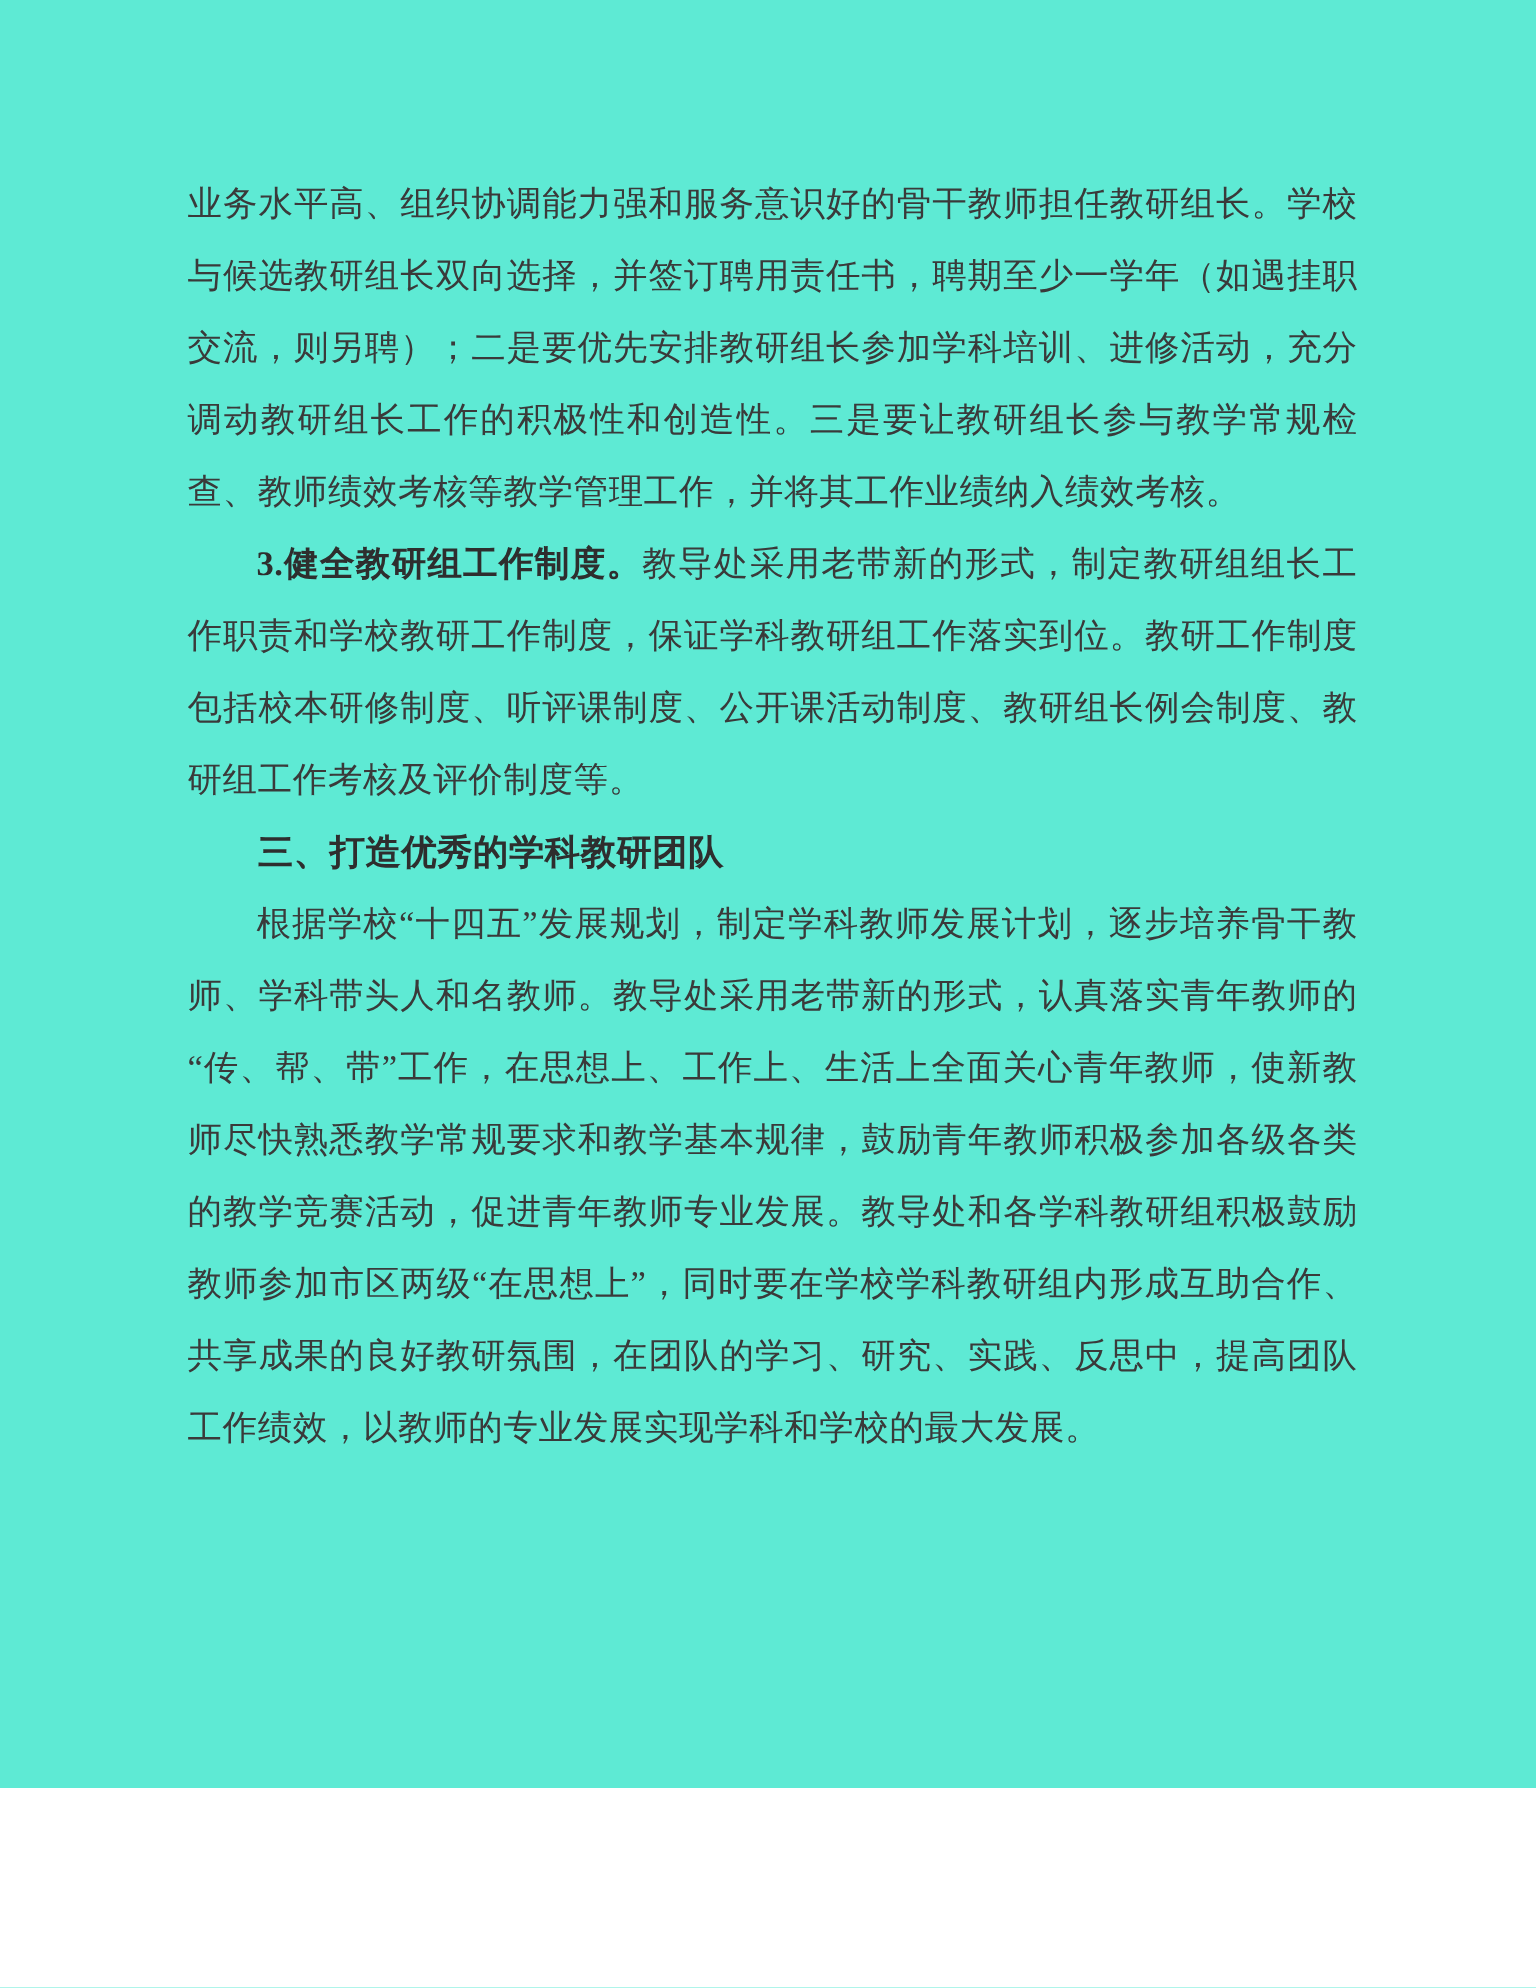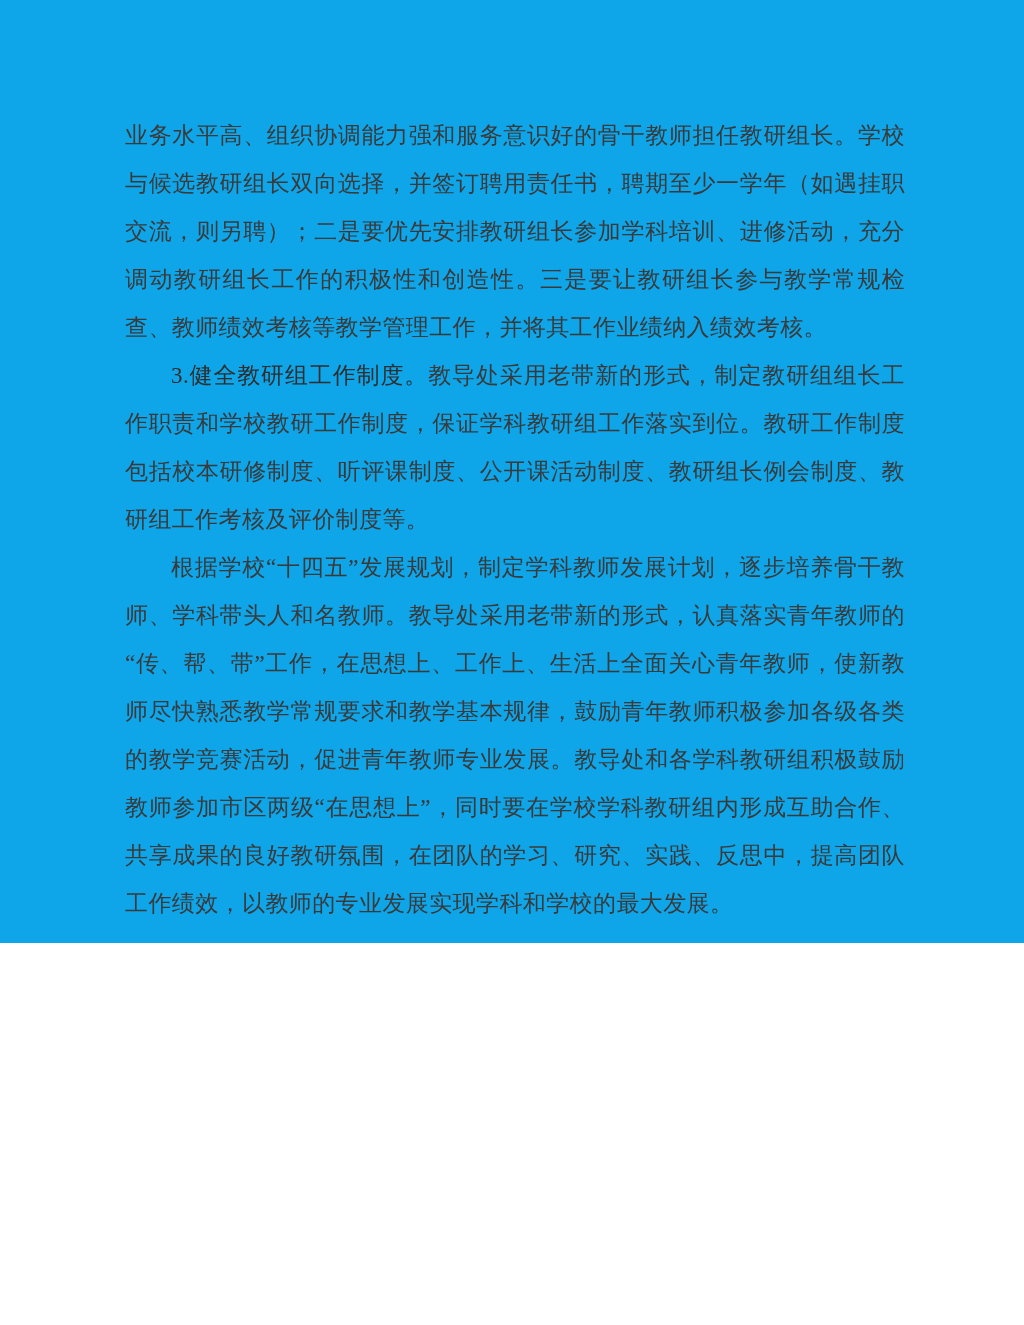--- a/index.html
+++ b/index.html
@@ -3,22 +3,22 @@
 <meta charset="utf-8">
 <style>
   html, body {
     margin: 0;
     padding: 0;
     background: #ffffff;
   }
   .page {
     position: relative;
     width: 1024px;
-    height: 943px;
-    background: #0ea5e9;
+    height: 1192px;
+    background: #5eead4;
     overflow: hidden;
     font-family: "Liberation Serif", serif;
     color: #3a3a3a;
   }
   .content {
     position: absolute;
     left: 125px;
     top: 112px;
     width: 780px;
   }
@@ -28,21 +28,21 @@
     line-height: 48px;
     letter-spacing: 0.4px;
     text-align: justify;
     text-justify: inter-ideograph;
     word-break: break-all;
   }
   p.para.indent {
     text-indent: 2em;
   }
   p.para .lead {
-    font-weight: normal;
+    font-weight: bold;
     color: #2e2e2e;
   }
   p.heading {
     margin: 0;
     font-size: 23.5px;
     line-height: 48px;
     letter-spacing: 0.4px;
     text-indent: 2em;
     font-weight: bold;
     color: #2e2e2e;
@@ -64,19 +64,20 @@
 <body>
 
 <div class="page">
   <div class="content">
 
     <p class="para"><span>业务水平高、组织协调能力强和服务意识好的骨干教师担任教研组长。学校与候选教研组长双向选择，并签订聘用责任书，聘期至少一学年（如遇挂职交流，则另聘）；二是要优先安排教研组长参加学科培训、进修活动，充分调动教研组长工作的积极性和创造性。三是要让教研组长参与教学常规检查、教师绩效考核等教学管理工作，并将其工作业绩纳入绩效考核。</span></p>
 
     <p class="para indent"><span class="lead">3.健全教研组工作制度。</span><span>教导处采用老带新的形式，制定教研组组长工作职责和学校教研工作制度，保证学科教研组工作落实到位。教研工作制度包括校本研修制度、听评课制度、公开课活动制度、教研组长例会制度、教研组工作考核及评价制度等。</span></p>
 
 
+    <p class="heading">三、打造优秀的学科教研团队</p>
 
     <p class="para indent"><span>根据学校“十四五”发展规划，制定学科教师发展计划，逐步培养骨干教师、学科带头人和名教师。教导处采用老带新的形式，认真落实青年教师的“传、帮、带”工作，在思想上、工作上、生活上全面关心青年教师，使新教师尽快熟悉教学常规要求和教学基本规律，鼓励青年教师积极参加各级各类的教学竞赛活动，促进青年教师专业发展。教导处和各学科教研组积极鼓励教师参加市区两级“在思想上”，同时要在学校学科教研组内形成互助合作、共享成果的良好教研氛围，在团队的学习、研究、实践、反思中，提高团队工作绩效，以教师的专业发展实现学科和学校的最大发展。</span></p>
 
   </div>
 
   <div class="footer">- 2 -</div>
 </div>
 
 </body></html>

